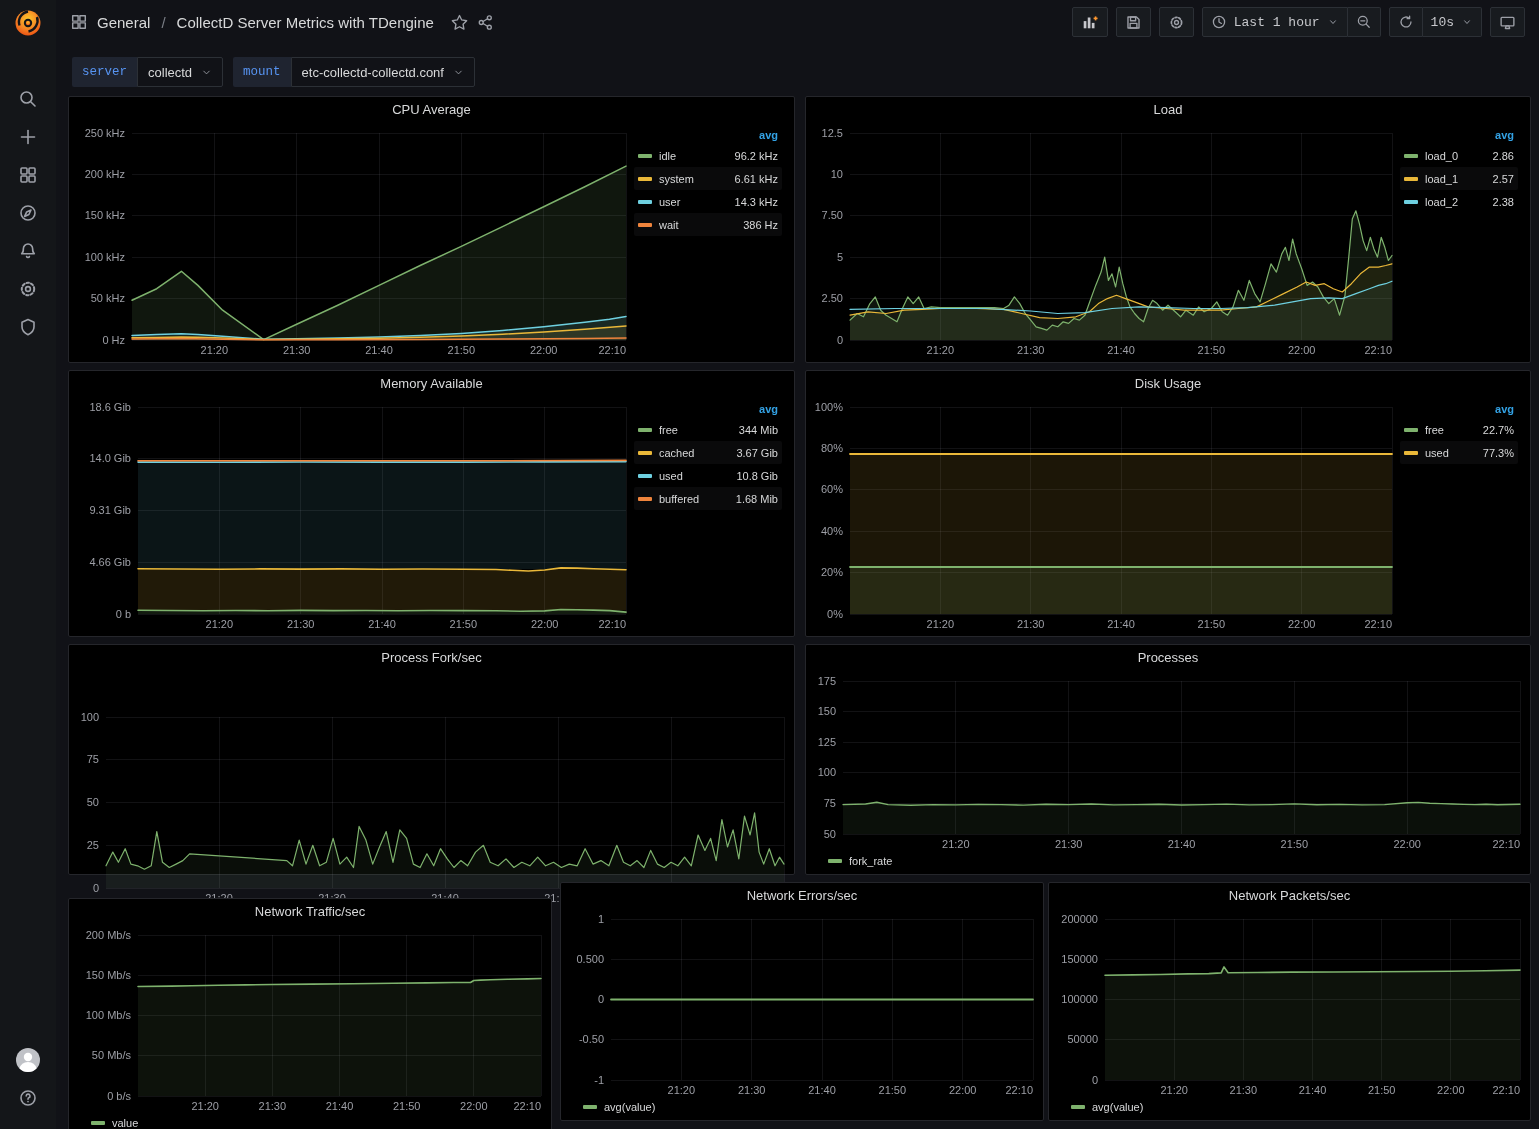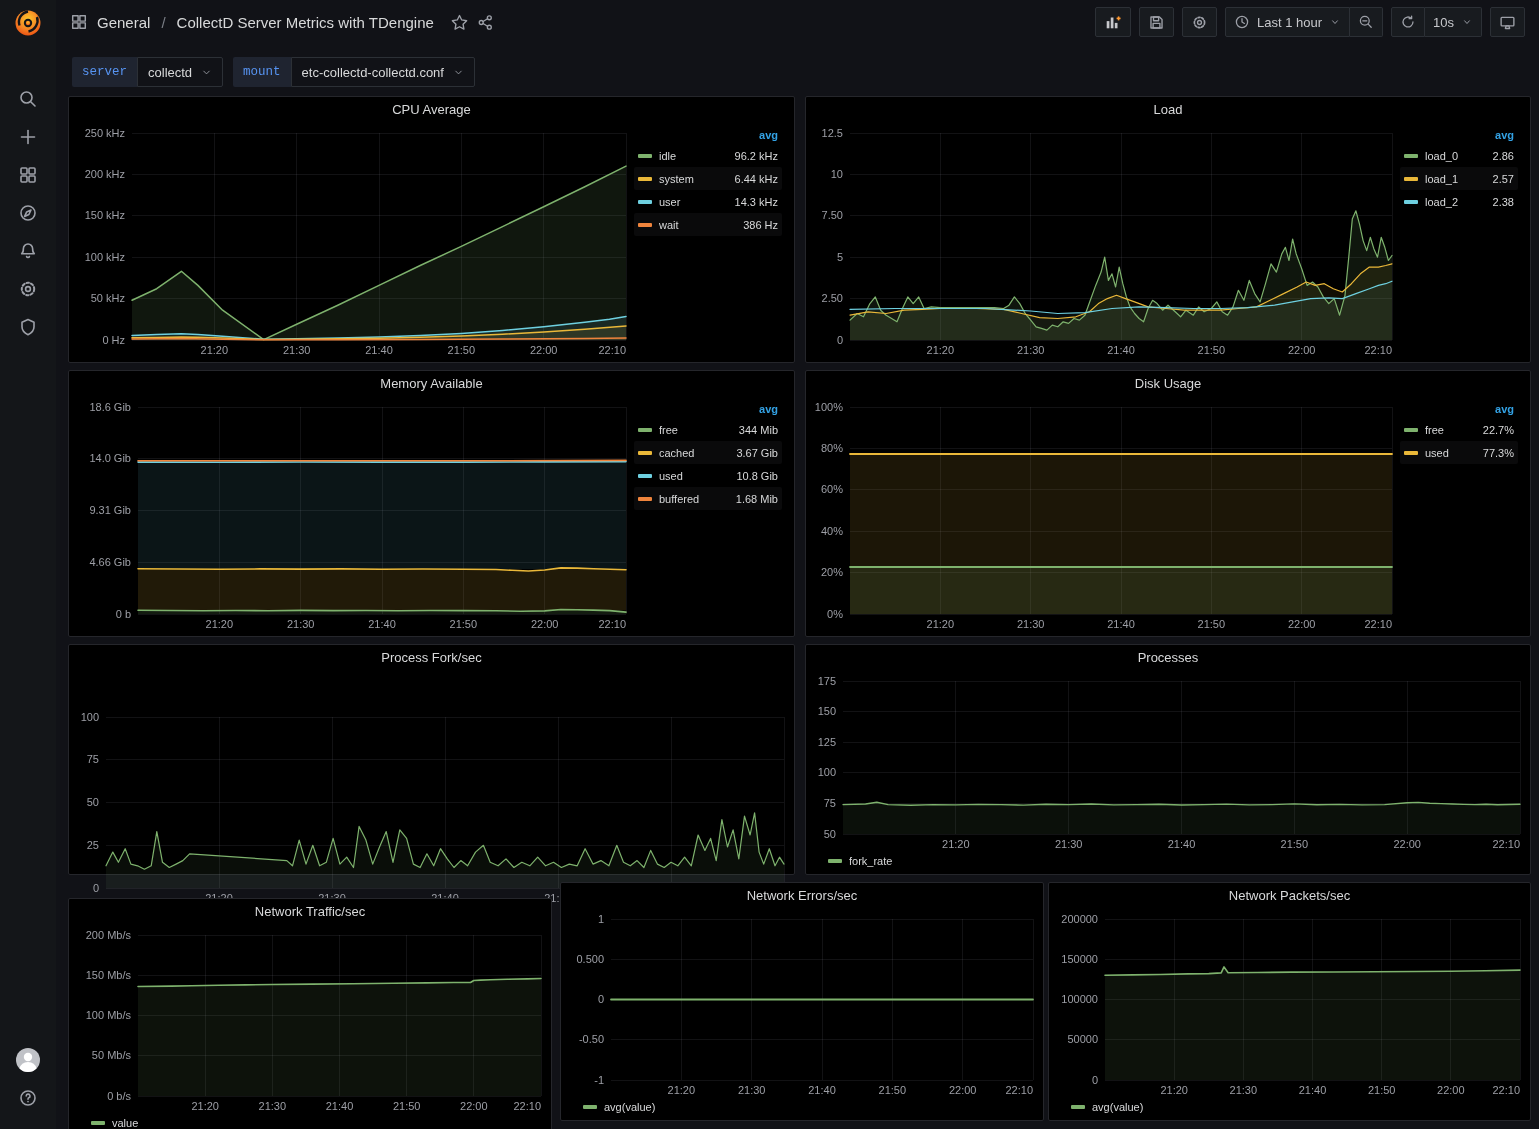--- a/index.html
+++ b/index.html
@@ -10,21 +10,21 @@
   .sb-icon{width:40px;height:38px;display:flex;align-items:center;justify-content:center;cursor:pointer;border-radius:2px;}
   .sb-spacer{flex:1;}
   .sb-bottom{margin-bottom:12px;display:flex;flex-direction:column;align-items:center;}
   svg.ic{stroke:#9da0a8;fill:none;stroke-width:1.6;stroke-linecap:round;stroke-linejoin:round;}
   
   .topnav{position:absolute;left:56px;top:0;right:0;height:44px;display:flex;align-items:center;padding:0 14px 0 14px;box-sizing:border-box;background:#111217;}
   .crumb{display:flex;align-items:center;gap:9px;font-size:15px;}
   .crumb .sep{color:#7b7f87;margin:0 2px;}
   .crumb-ic{display:flex;align-items:center;cursor:pointer;}
   .tn-right{margin-left:auto;display:flex;align-items:center;gap:8px;}
-  .tbtn{height:30px;background:#181b1f;border:1px solid #2c3036;color:#c7c8cc;display:flex;align-items:center;gap:7px;padding:0 8px;border-radius:2px;font-size:13px;font-family:Liberation Sans, sans-serif;cursor:pointer;box-sizing:border-box;}
+  .tbtn{height:30px;background:#181b1f;border:1px solid #2c3036;color:#c7c8cc;display:flex;align-items:center;gap:7px;padding:0 8px;border-radius:2px;font-size:13px;font-family:Liberation Mono, monospace;cursor:pointer;box-sizing:border-box;}
   .tgroup{display:flex;}
   .tgroup .tbtn:not(:first-child){border-left:0;border-top-left-radius:0;border-bottom-left-radius:0;}
   .tgroup .tbtn:not(:last-child){border-top-right-radius:0;border-bottom-right-radius:0;}
   
   .vars{position:absolute;left:72px;top:57px;display:flex;gap:10px;align-items:center;}
   .vgroup{display:flex;}
   .vlabel{background:#1f2430;color:#5794f2;font-size:12.5px;font-weight:500;padding:0 10px;height:30px;display:flex;align-items:center;border-radius:2px 0 0 2px;box-sizing:border-box;font-family:Liberation Mono, monospace;}
   .vvalue{border:1px solid #2c3036;height:30px;padding:0 10px;color:#d8d9da;display:flex;gap:9px;align-items:center;background:#111217;font-size:13px;border-radius:0 2px 2px 0;cursor:pointer;box-sizing:border-box;}
   
   .panel{position:absolute;background:#000000;border:1px solid #25262b;border-radius:2px;display:flex;flex-direction:column;box-sizing:border-box;}
@@ -282,21 +282,21 @@
     <div class="legend-right" style="width: 148px;">
         <div class="lg-head">avg</div>
         <div class="lg-row">
           <span class="sw" style="background:#7EB26D"></span>
           <span class="lg-name">idle</span>
           <span class="lg-val">96.2 kHz</span>
         </div>
         <div class="lg-row alt">
           <span class="sw" style="background:#EAB839"></span>
           <span class="lg-name">system</span>
-          <span class="lg-val">6.44 kHz</span>
+          <span class="lg-val">6.61 kHz</span>
         </div>
         <div class="lg-row">
           <span class="sw" style="background:#6ED0E0"></span>
           <span class="lg-name">user</span>
           <span class="lg-val">14.3 kHz</span>
         </div>
         <div class="lg-row alt">
           <span class="sw" style="background:#EF843C"></span>
           <span class="lg-name">wait</span>
           <span class="lg-val">386 Hz</span>

